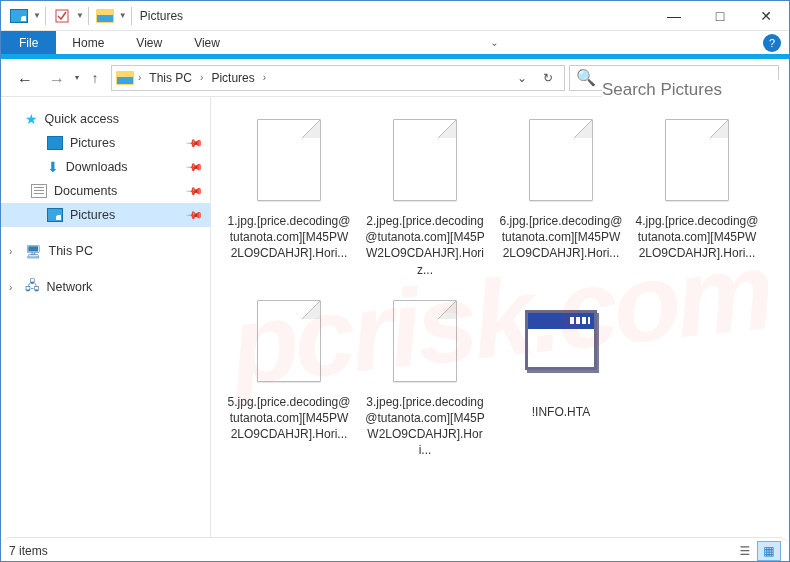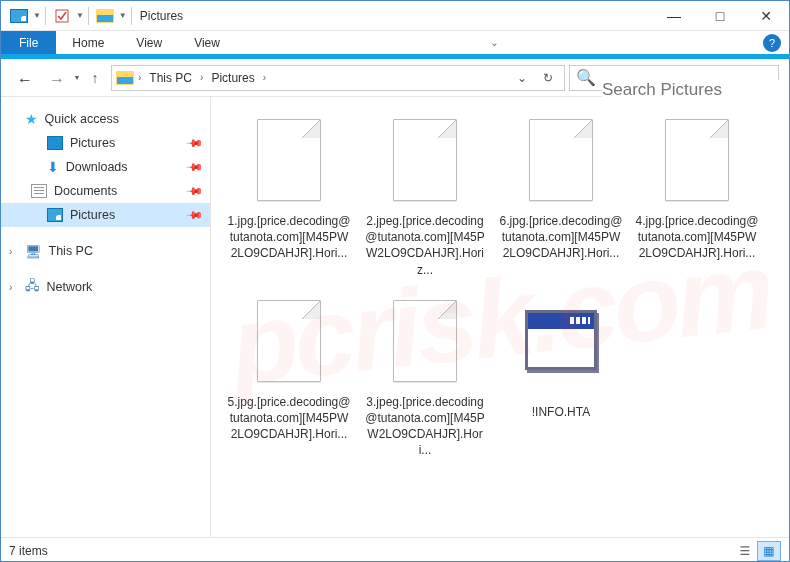--- a/index.html
+++ b/index.html
@@ -63,21 +63,21 @@
 .file { width: 136px; text-align: center; padding: 4px 6px 6px; }
 .file-thumb { width: 72px; height: 88px; margin: 0 auto 6px; position: relative; }
 .blank-file { width: 64px; height: 82px; margin: 4px auto 0; background: #fff; border: 1px solid #bbb; border-radius: 1px; position: relative; box-shadow: 0 1px 1px rgba(0,0,0,.1); }
 .blank-file::before { content: ''; position: absolute; top: 0; right: 0; width: 18px; height: 18px; background: linear-gradient(135deg, #fff 48%, #bbb 50%, #eee 52%); }
 .hta-file { width: 72px; height: 60px; margin: 14px auto 0; border: 3px solid #6a6a8a; background: #fff; position: relative; box-shadow: 2px 3px 0 #7a7a9a; }
 .hta-file::before { content:''; position:absolute; top:0; left:0; right:0; height: 16px; background: #2a4aa8; }
 .hta-file::after { content:''; position:absolute; top:4px; right:4px; width:20px; height:7px; background: repeating-linear-gradient(90deg,#fff 0 4px,transparent 4px 6px); }
 .file-name { font-size: 12px; color: #333; line-height: 1.35; word-break: break-all; max-height: 65px; overflow: hidden; }
 
 
-.status { height: 26px; border-top: 1px solid #e5e5e5; display: flex; align-items: center; padding: 0 8px; font-size: 12px; color: #333; }
+.status { height: 26px; border-top: 1px solid #e5e5e5; display: flex; align-items: center; padding: 0 8px; font-size: 12px; color: #333; border-radius: 10px; }
 .status .spacer { flex: 1; }
 .view-btn { width: 24px; height: 20px; border: 1px solid transparent; display: flex; align-items: center; justify-content: center; font-size: 12px; color: #666; }
 .view-btn.active { border: 1px solid #7ab0e0; background: #cde8ff; color: #1979ca; }
 
 
 .pic-folder { width: 18px; height: 14px; background: #ffd86b; border-radius: 1px; position: relative; }
 .pic-folder::after { content:''; position:absolute; left:1px; bottom:1px; right:1px; height:7px; background: #3aa5e0; }
 
 
 .watermark { position: absolute; inset: 0; pointer-events: none; display: flex; align-items: center; justify-content: center; }

